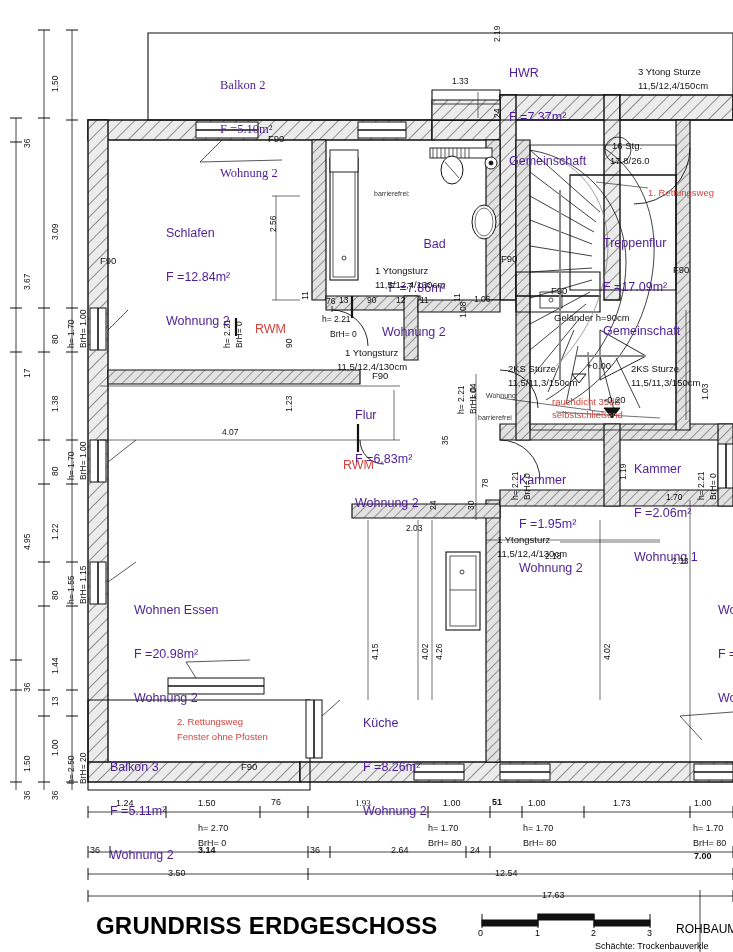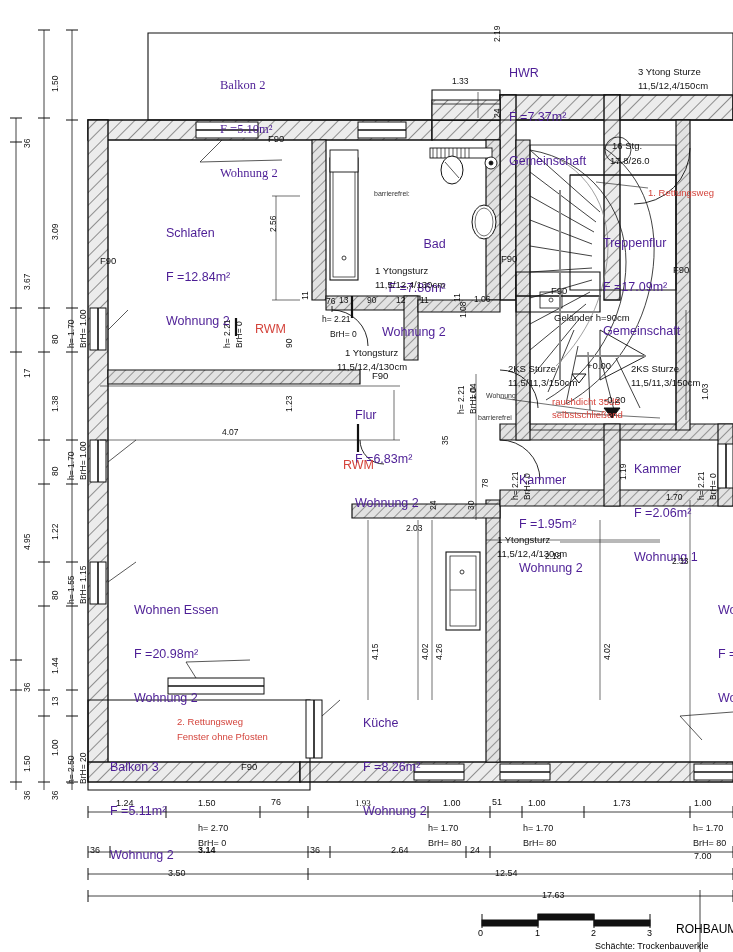--- a/index.html
+++ b/index.html
@@ -450,40 +450,40 @@
 <div class="txt note" style="left:604px;top:394px;">-0.20</div>
 
 <div class="txt note7" style="left:486px;top:392px;">Wohnung</div>
 <div class="txt note7" style="left:478px;top:414px;">barrierefrei</div>
 
 <div class="txt dim9" style="left:116px;top:798px;">1.24</div>
 <div class="txt dim9" style="left:198px;top:798px;">1.50</div>
 <div class="txt dim9" style="left:271px;top:797px;">76</div>
 <div class="txt dim9" style="left:355px;top:798px;font-family:Liberation Serif, serif;">1.93</div>
 <div class="txt dim9" style="left:443px;top:798px;">1.00</div>
-<div class="txt dim9" style="left:492px;top:797px;">51</div>
+<div class="txt dim9" style="left:492px;top:797px;font-weight:bold;">51</div>
 <div class="txt dim9" style="left:528px;top:798px;">1.00</div>
 <div class="txt dim9" style="left:613px;top:798px;">1.73</div>
 <div class="txt dim9" style="left:694px;top:798px;">1.00</div>
 
 <div class="txt dim9" style="left:198px;top:823px;">h= 2.70</div>
 <div class="txt dim9" style="left:198px;top:838px;">BrH= 0</div>
 <div class="txt dim9" style="left:428px;top:823px;">h= 1.70</div>
 <div class="txt dim9" style="left:428px;top:838px;">BrH= 80</div>
 <div class="txt dim9" style="left:523px;top:823px;">h= 1.70</div>
 <div class="txt dim9" style="left:523px;top:838px;">BrH= 80</div>
 <div class="txt dim9" style="left:693px;top:823px;">h= 1.70</div>
 <div class="txt dim9" style="left:693px;top:838px;">BrH= 80</div>
 
 <div class="txt dim9" style="left:90px;top:845px;">36</div>
 <div class="txt dim9" style="left:198px;top:845px;font-weight:bold;">3.14</div>
 <div class="txt dim9" style="left:310px;top:845px;">36</div>
 <div class="txt dim9" style="left:391px;top:845px;">2.64</div>
 <div class="txt dim9" style="left:470px;top:845px;">24</div>
-<div class="txt dim9" style="left:694px;top:851px;">7.00</div>
+<div class="txt dim9" style="left:694px;top:851px;font-weight:bold;">7.00</div>
 
 <div class="txt dim9" style="left:168px;top:868px;">3.50</div>
 <div class="txt dim9" style="left:495px;top:868px;">12.54</div>
 
 <div class="txt dim9" style="left:542px;top:890px;">17.63</div>
 
 <div class="txt dim vert" style="left:22px;top:148px;">36</div>
 <div class="txt dim vert" style="left:22px;top:290px;">3.67</div>
 <div class="txt dim vert" style="left:22px;top:378px;">17</div>
 <div class="txt dim vert" style="left:22px;top:550px;">4.95</div>
@@ -549,20 +549,21 @@
 <div class="txt dim vert" style="left:522px;top:500px;">BrH= 0</div>
 <div class="txt dim vert" style="left:696px;top:500px;">h= 2.21</div>
 <div class="txt dim vert" style="left:708px;top:500px;">BrH= 0</div>
 
 <div class="txt dim" style="left:339px;top:295px;">13</div>
 <div class="txt dim" style="left:367px;top:295px;">90</div>
 <div class="txt dim" style="left:396px;top:295px;">12</div>
 <div class="txt dim" style="left:420px;top:295px;">11</div>
 <div class="txt dim" style="left:326px;top:296px;">76</div>
 
+<div class="title" style="left:96px;top:912px;">GRUNDRISS ERDGESCHOSS</div>
 <div class="scalenum" style="left:478px;top:928px;">0</div>
 <div class="scalenum" style="left:535px;top:928px;">1</div>
 <div class="scalenum" style="left:591px;top:928px;">2</div>
 <div class="scalenum" style="left:647px;top:928px;">3</div>
 <div class="rohb" style="left:676px;top:922px;">ROHBAUM</div>
 <div class="schaecht" style="left:595px;top:941px;">Schächte: Trockenbauverkle</div>
 
 </div>
 
 </body></html>

